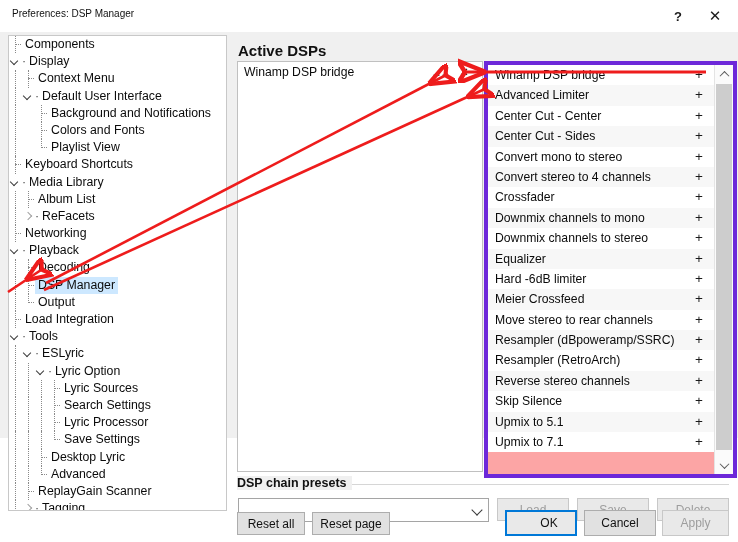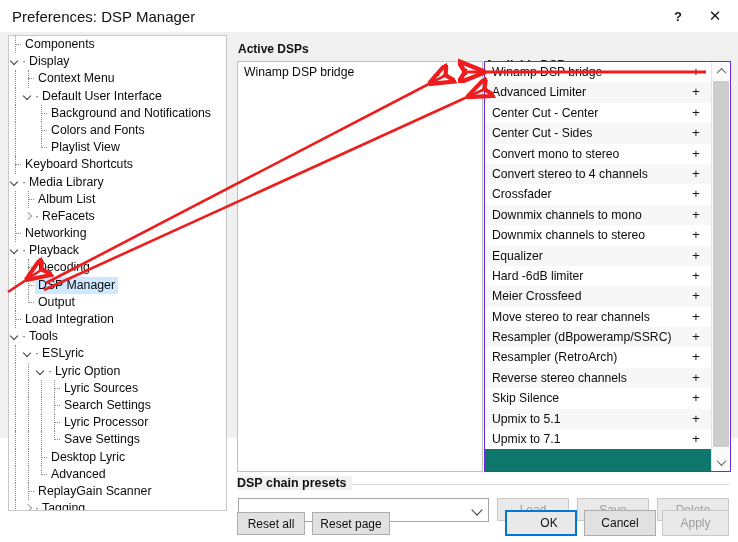--- a/index.html
+++ b/index.html
@@ -21,21 +21,21 @@
   #titlebar {
     position: absolute;
     left: 0; top: 0;
     width: 738px; height: 32px;
     background: #ffffff;
     border-bottom: 1px solid #ffffff;
   }
   #title-text {
     position: absolute;
     left: 12px; top: 8px;
-    font-size: 15px;
+    font-size: 10px;
     color: #111111;
     white-space: nowrap;
   }
   .titlebtn {
     position: absolute;
     top: 0;
     width: 46px; height: 32px;
     display: flex;
     align-items: center;
     justify-content: center;
@@ -144,21 +144,21 @@
     border-right: 1.3px solid #a0a0a0;
     border-bottom: 1.3px solid #a0a0a0;
     transform: rotate(-45deg);
   }
   .dotpre { color: #4a4a4a; }
 
   
   .section-head {
     position: absolute;
     font-weight: bold;
-    font-size: 12px;
+    font-size: 15px;
     color: #111111;
     white-space: nowrap;
   }
   #active-head { left: 238px; top: 10px; }
   #avail-head  { left: 485px; top: 26px; }
 
   
   #active-list {
     position: absolute;
     left: 237px; top: 29px;
@@ -195,22 +195,22 @@
     font-size: 11.5px;
     color: #222;
     cursor: default;
   }
 
   
   #avail-wrap {
     position: absolute;
     left: 484px; top: 29px;
     width: 245px; height: 409px;
-    border: 1px solid #6d28d9;
-    background: #0f766e;
+    border: 4px solid #6d28d9;
+    background: #fca5a5;
     overflow: hidden;
   }
   #avail-list {
     position: absolute;
     left: 0; top: 0;
     width: 226px; height: 409px;
     overflow: hidden;
   }
   .avail-row {
     position: relative;

